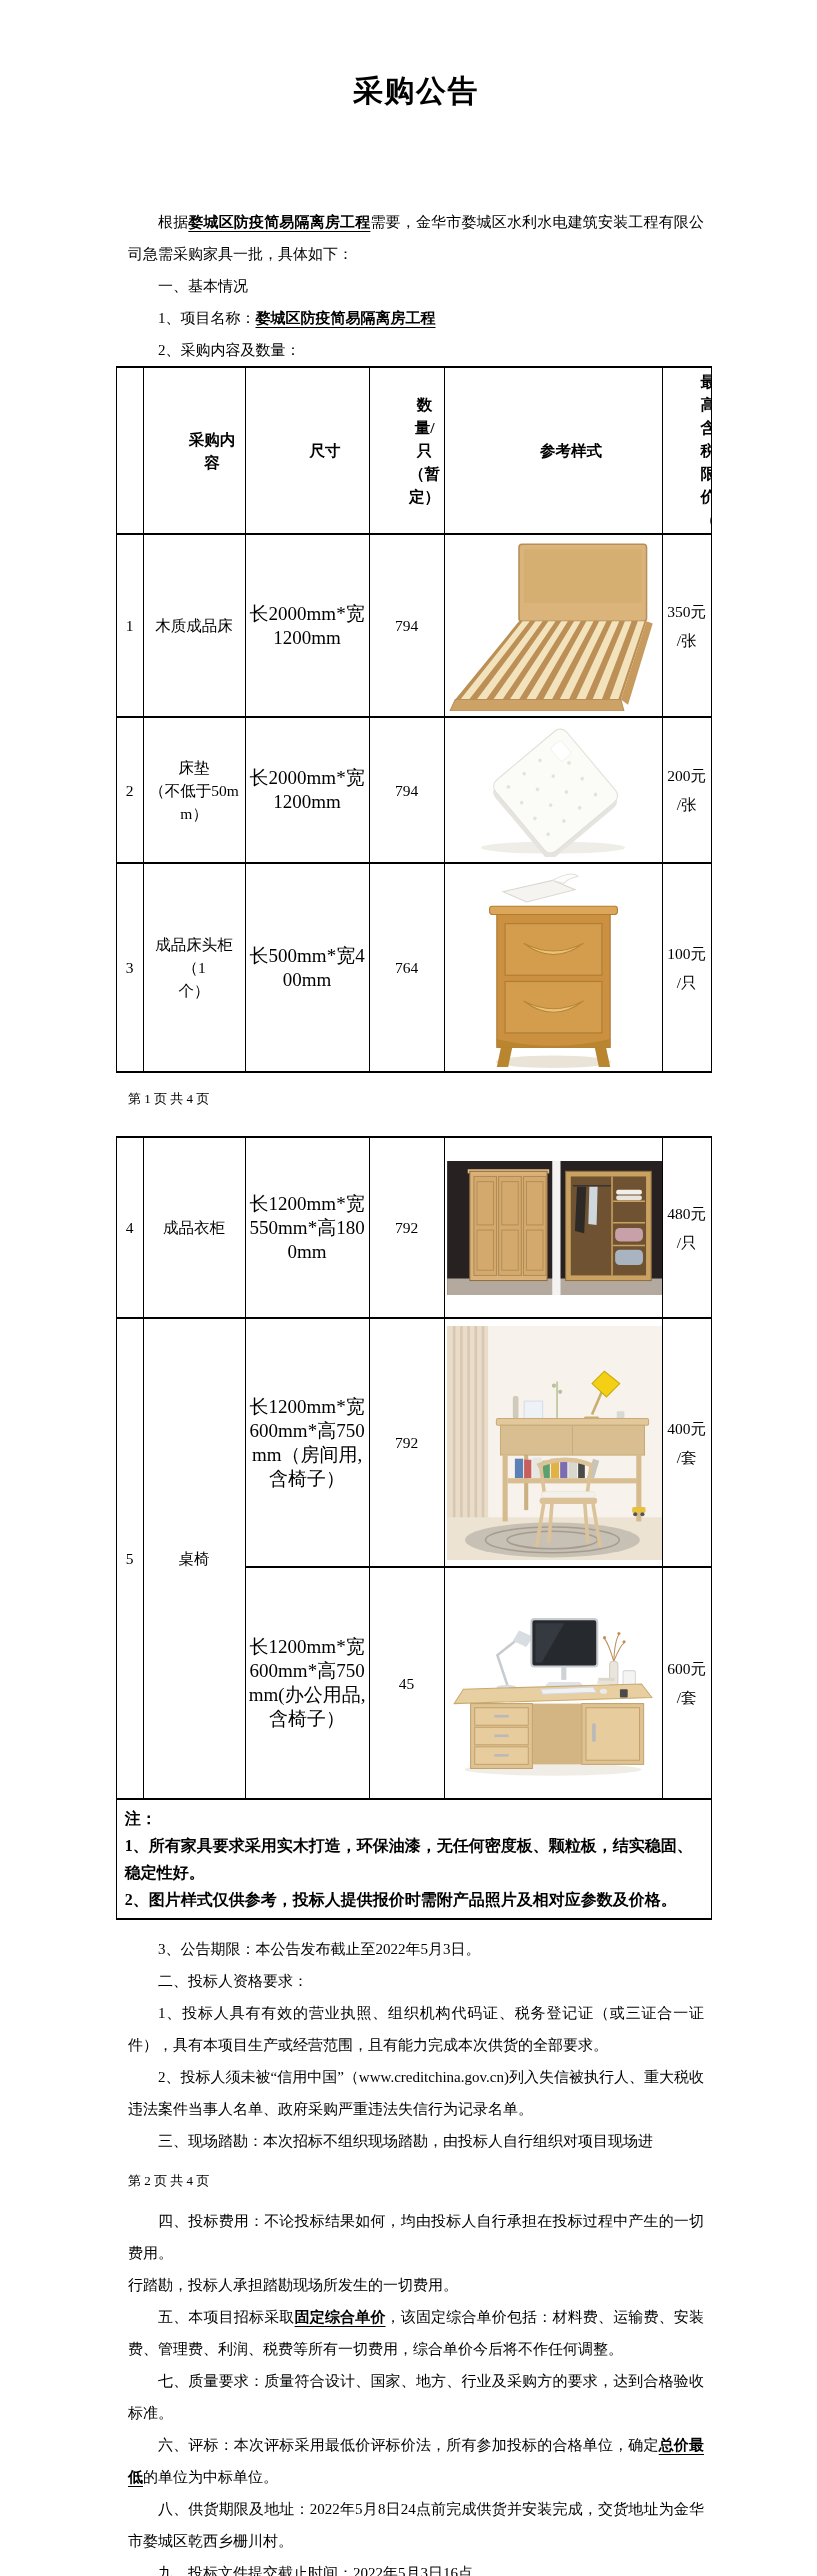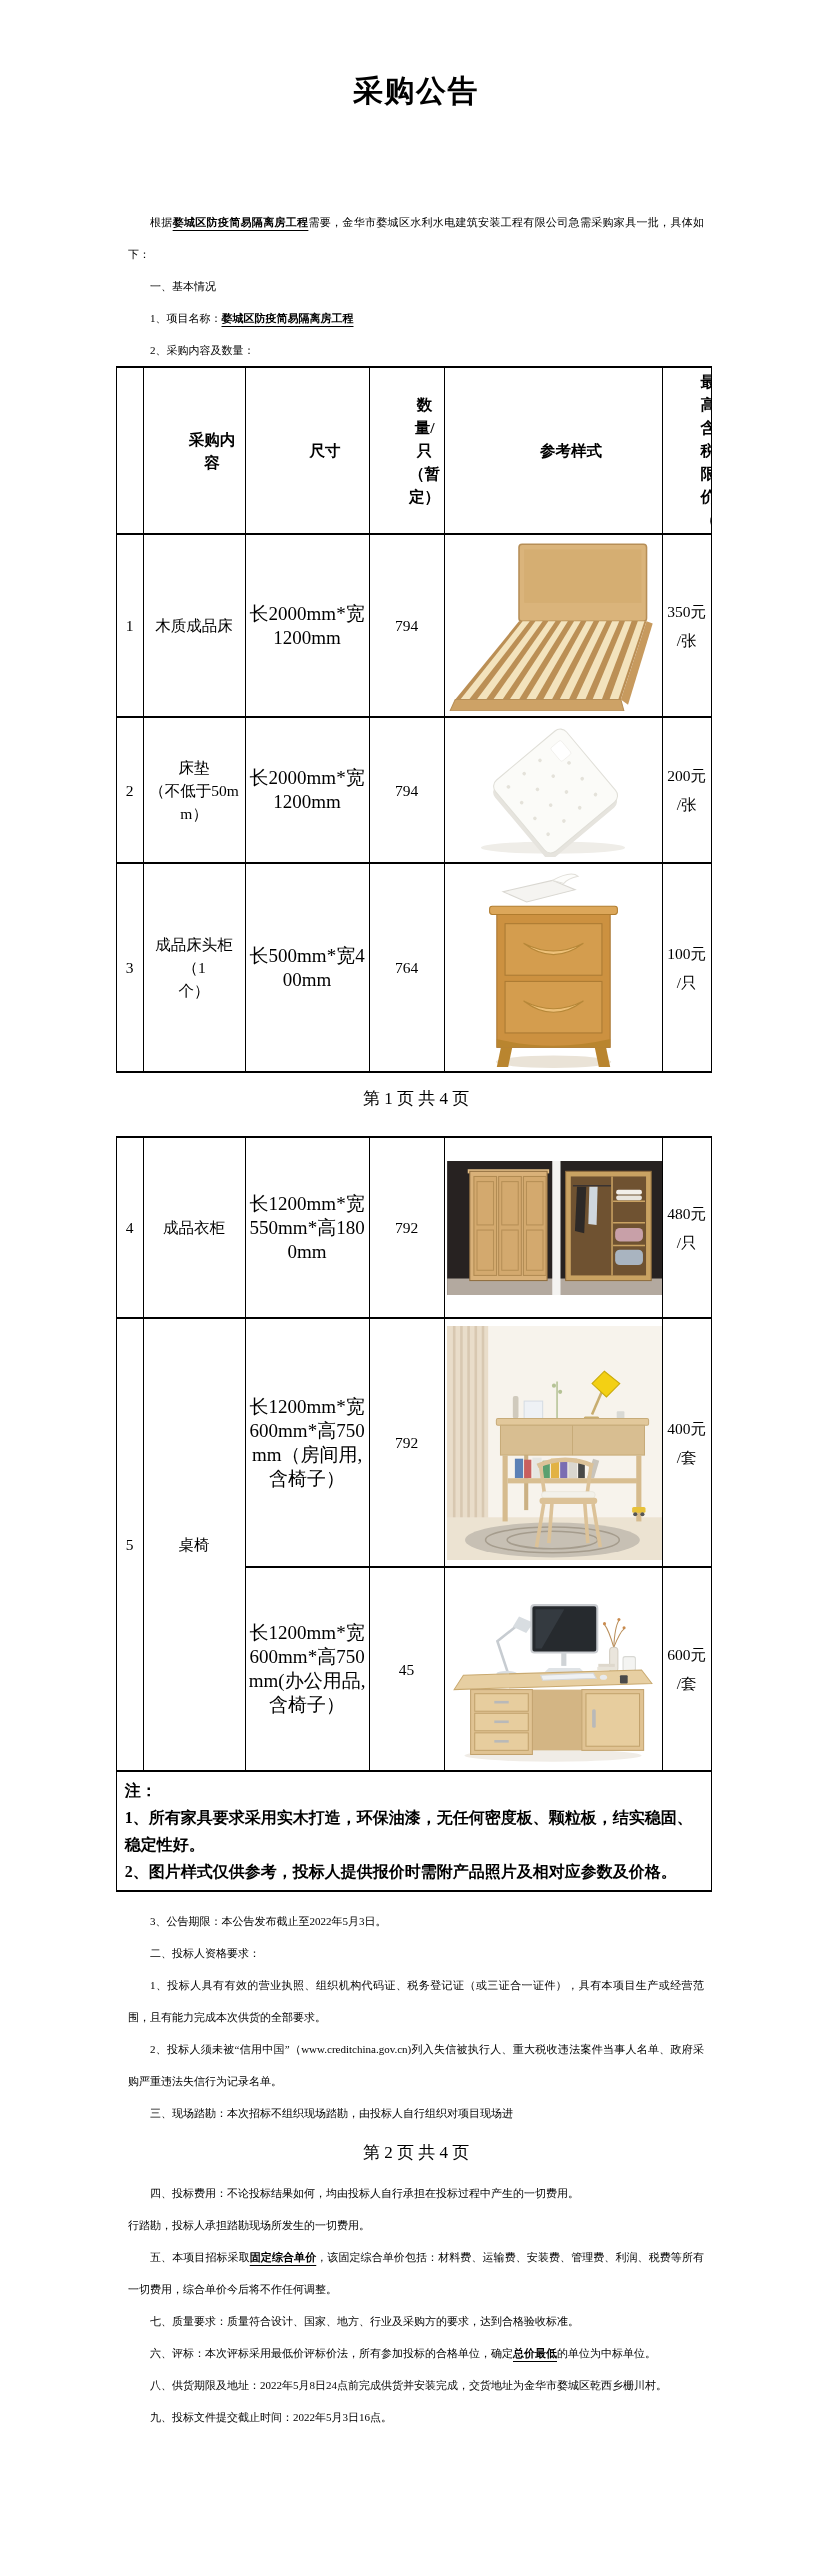--- a/index.html
+++ b/index.html
@@ -1,34 +1,34 @@
 <!DOCTYPE html>
 <html style="font-size:8.2px"><head>
 <meta charset="utf-8">
 <style>
   html,body{margin:0;padding:0;background:#fff;}
   .canvas{position:relative;width:818px;height:4114px;background:#fff;overflow:hidden;
     box-sizing:border-box;padding:67px 114px 0 128px;color:#000;
     font-family:"Liberation Serif","DejaVu Serif",serif;}
   .title{font-size:30px;font-weight:bold;text-align:center;margin:0;line-height:47px;letter-spacing:1.5px;}
-  .para{font-size:11px;line-height:32px;margin:0;text-indent:2em;text-align:justify;word-break:break-all;}
+  .para{font-size:15px;line-height:32px;margin:0;text-indent:2em;text-align:justify;word-break:break-all;}
   .cont{text-indent:0;}
   .intro{margin-top:92px;}
   .mt24{margin-top:12.4px;}
   .bu{font-weight:bold;text-decoration:underline;text-underline-offset:3.6px;}
-  .pfooter{font-size:17px;line-height:32px;text-align:center;margin:10.3px 0 7.2px;}
+  .pfooter{font-size:13px;line-height:32px;text-align:left;margin:10.3px 0 7.2px;}
   .pfooter.f2{margin:8.2px 0 8.2px;}
   table.ptable{border-collapse:collapse;table-layout:fixed;width:596px;margin-left:-12.4px;}
   table.t2{margin-top:20.6px;}
   .ptable td,.ptable th{border:1px solid #000;border-top-width:2.1px;border-bottom-width:2.1px;
     text-align:center;vertical-align:middle;font-size:15.5px;line-height:23px;
     padding:2.1px;overflow:hidden;word-break:break-all;font-weight:normal;}
   .hrow th{font-weight:bold;height:97px;padding-left:38px;}
   tr.r1{height:183px;} tr.r2{height:146px;} tr.r3{height:209px;}
-  tr.r4{height:181px;} tr.r5a{height:249px;} tr.r5b{height:204px;}
+  tr.r4{height:181px;} tr.r5a{height:249px;} tr.r5b{height:232px;}
   td.size{font-size:19px;line-height:24px;}
   td.price div{line-height:29px;}
   .photo{display:block;margin:0 auto;}
   td.note-cell{text-align:left;font-weight:bold;font-size:16px;line-height:27px;padding:5.2px 8.2px;height:76px;vertical-align:top;}
 </style>
 </head>
 <body>
 
 <div class="canvas">
 

